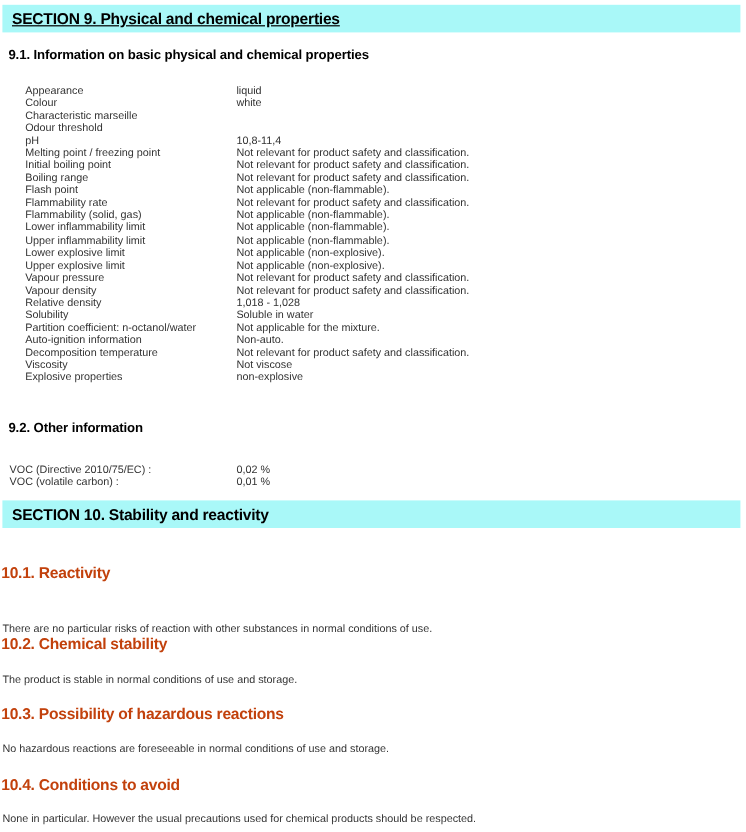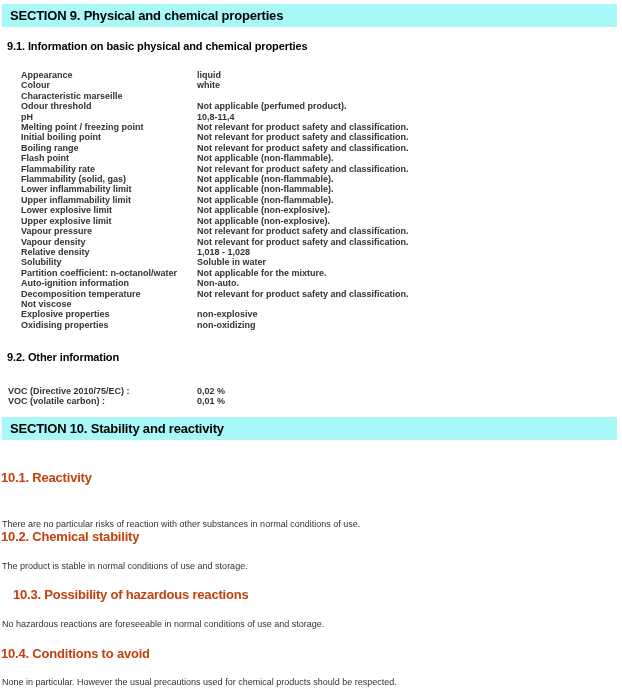--- a/index.html
+++ b/index.html
@@ -20,21 +20,21 @@
     background: #a9f8f8;
     display: flex;
     align-items: center;
     padding-left: 8px;
     box-sizing: border-box;
     font-weight: 700;
     font-size: 13px;
     letter-spacing: -0.2px;
     color: #000000;
   }
-  #band9  { top: 4px; }
+  #band9  { top: 4px; text-decoration: underline; }
   #band10 { top: 417px; }
   .h9 {
     position: absolute;
     left: 7px;
     margin: 0;
     font-size: 11px;
     font-weight: 700;
     color: #000000;
     line-height: 13px;
     letter-spacing: -0.1px;
@@ -44,36 +44,36 @@
   .props {
     position: absolute;
     font-size: 9px;
     line-height: 10.4px;
     color: #333333;
   }
   #props91 { left: 21px; top: 70px; }
   #props91 .plabel { width: 176px; }
   #voc { left: 8px; top: 386px; }
   #voc .plabel { width: 189px; }
-  .prow { display: flex; font-weight: bold; }
+  .prow { display: flex; }
   .plabel { flex: 0 0 auto; }
   .pvalue { flex: 1 1 auto; white-space: nowrap; }
   .h10 {
     position: absolute;
     left: 1px;
     margin: 0;
     font-size: 13px;
     font-weight: 700;
     color: #c2410c;
     line-height: 15px;
     letter-spacing: -0.2px;
   }
   #h101 { top: 470px; }
   #h102 { top: 529px; }
-  #h103 { top: 587px; padding-left: 12px; }
+  #h103 { top: 587px; }
   #h104 { top: 646px; }
   .para {
     position: absolute;
     left: 2px;
     margin: 0;
     font-size: 9px;
     line-height: 11px;
     color: #333333;
     white-space: nowrap;
   }
@@ -104,21 +104,20 @@
         <span class="plabel">Colour</span>
         <span class="pvalue">white</span>
       </div>
 
       <div class="prow">
         <span class="pvalue">Characteristic marseille</span>
       </div>
 
       <div class="prow">
         <span class="plabel">Odour threshold</span>
-        <span class="pvalue">Not applicable (perfumed product).</span>
       </div>
 
       <div class="prow">
         <span class="plabel">pH</span>
         <span class="pvalue">10,8-11,4</span>
       </div>
 
       <div class="prow">
         <span class="plabel">Melting point / freezing point</span>
         <span class="pvalue">Not relevant for product safety and classification.</span>
@@ -198,32 +197,29 @@
         <span class="plabel">Auto-ignition information</span>
         <span class="pvalue">Non-auto.</span>
       </div>
 
       <div class="prow">
         <span class="plabel">Decomposition temperature</span>
         <span class="pvalue">Not relevant for product safety and classification.</span>
       </div>
 
       <div class="prow">
+        <span class="plabel">Viscosity</span>
         <span class="pvalue">Not viscose</span>
       </div>
 
       <div class="prow">
         <span class="plabel">Explosive properties</span>
         <span class="pvalue">non-explosive</span>
       </div>
 
-      <div class="prow">
-        <span class="plabel">Oxidising properties</span>
-        <span class="pvalue">non-oxidizing</span>
-      </div>
     </div>
 
   <h2 class="h9" id="h92">9.2. Other information</h2>
 
   <div class="props" id="voc">
 
       <div class="prow">
         <span class="plabel">VOC (Directive 2010/75/EC) :</span>
         <span class="pvalue">0,02 %</span>
       </div>

